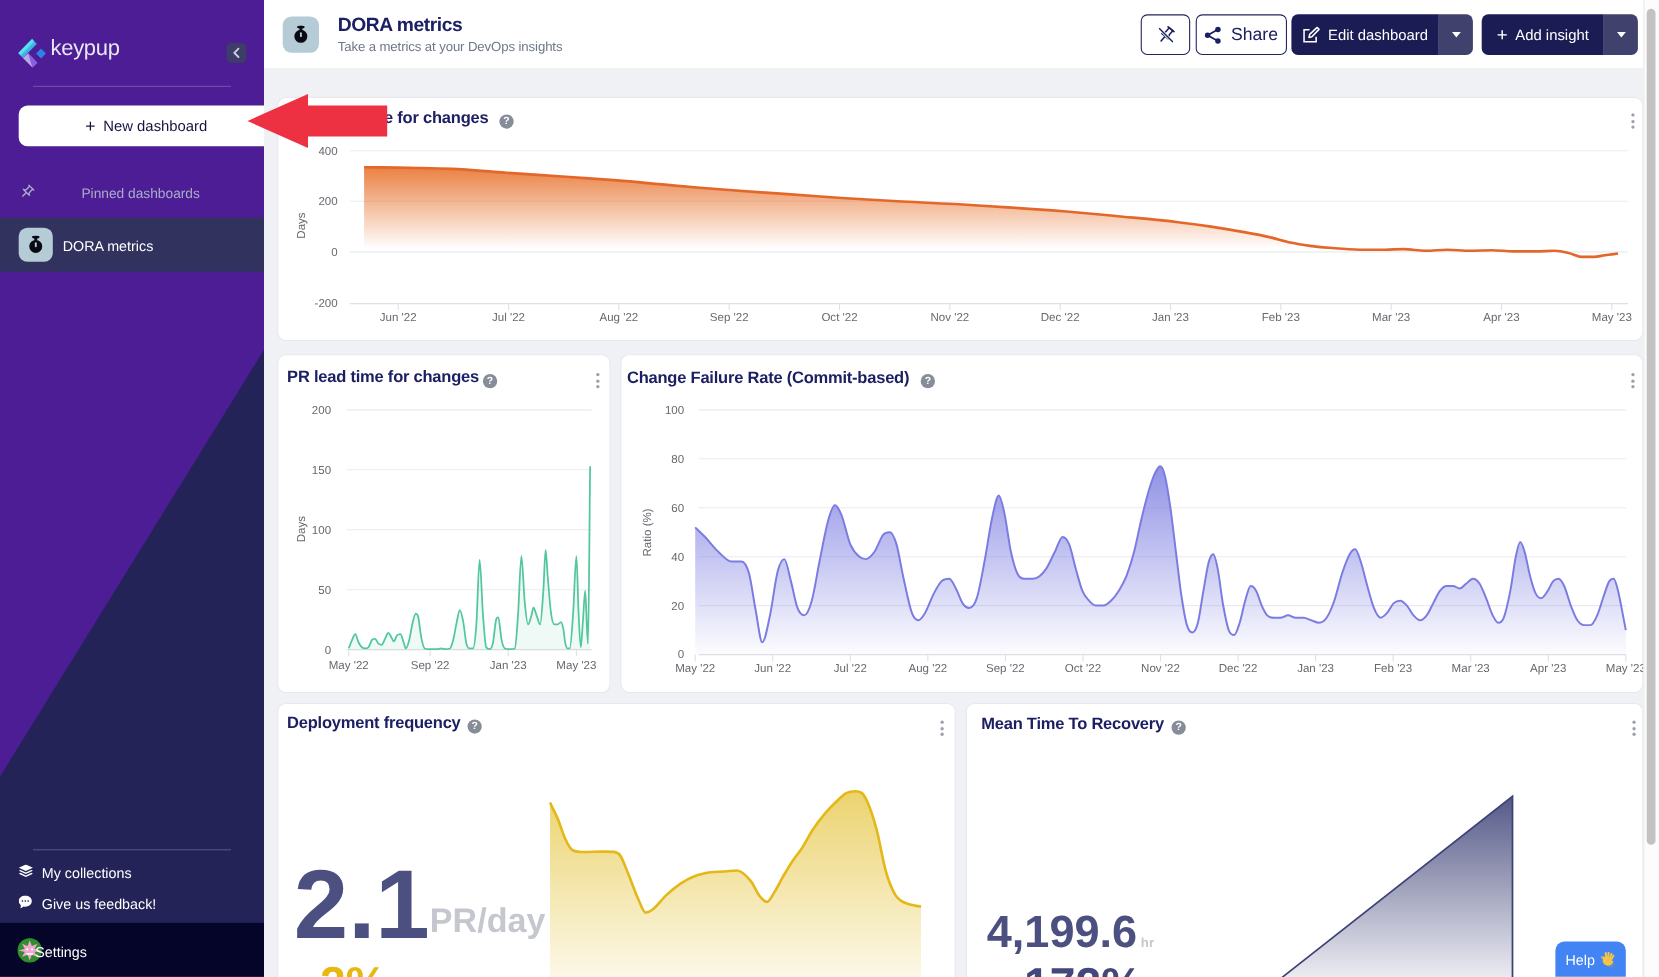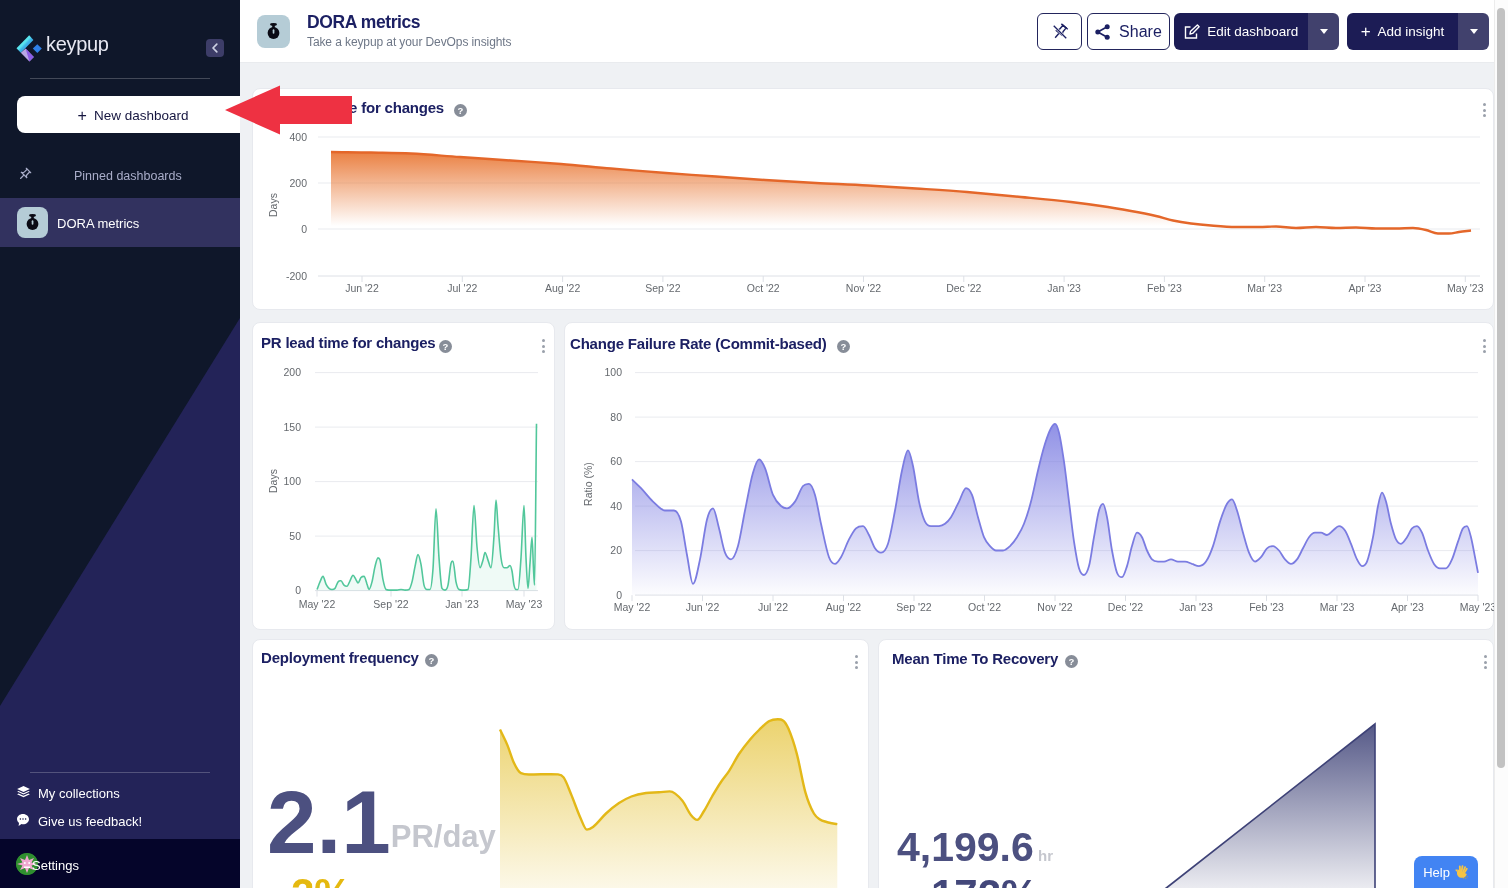--- a/index.html
+++ b/index.html
@@ -1,19 +1,19 @@
 <!DOCTYPE html>
 <html><head>
 <meta charset="utf-8">
 <style>
 * { margin:0; padding:0; box-sizing:border-box; }
 html,body { width:1508px; height:888px; overflow:hidden; font-family:"Liberation Sans", sans-serif; background:#eff1f4; }
 .abs { position:absolute; }
 
-#sidebar { position:absolute; left:0; top:0; width:240px; height:888px; background:#0f172a; overflow:hidden; }
+#sidebar { position:absolute; left:0; top:0; width:240px; height:888px; background:#4c1d95; overflow:hidden; }
 #sidebar .lightwedge { position:absolute; left:0; top:0; width:240px; height:888px; background:#232358; clip-path:polygon(240px 318px, 240px 888px, 0px 888px, 0px 706px); }
 #sidebar .setband { position:absolute; left:0; top:839px; width:240px; height:49px; background:#05052a; }
 .logo { position:absolute; left:16px; top:33px; }
 .logotext { position:absolute; left:46px; top:33px; font-size:20px; font-weight:400; color:#e7e8f2; letter-spacing:-0.3px; }
 .collapse { position:absolute; left:206px; top:39px; width:18px; height:18px; background:#3d3d68; border-radius:4px; }
 .sdivider { position:absolute; left:30px; top:78px; width:180px; height:1px; background:rgba(255,255,255,0.22); }
 .newdash { position:absolute; left:17px; top:96px; width:232px; height:37px; background:#fff; border-radius:8px; color:#15153f; font-size:13.5px; font-weight:500; text-align:center; line-height:37px; }
 .newdash span { font-size:16px; font-weight:400; margin-right:7px; position:relative; top:1px;}
 .pinned { position:absolute; left:38px; top:169px; font-size:12.5px; color:#a9adc9;margin-left:36px; }
 .sel { position:absolute; left:0; top:198px; width:240px; height:49px; background:#32325f; }
@@ -115,21 +115,21 @@
 <div id="header">
   <div class="tile" style="left:17px;top:15px;width:33px;height:33px;"></div>
   <svg class="abs" style="left:27px;top:23px" width="13" height="17" viewBox="0 0 13 17">
       <ellipse cx="6.5" cy="1.5" rx="3.4" ry="1.4" fill="#0a0a14"></ellipse>
       <rect x="5.2" y="1.8" width="2.6" height="3.2" fill="#0a0a14"></rect>
       <circle cx="6.5" cy="10" r="5.9" fill="#0a0a14"></circle>
       <rect x="5.7" y="6.3" width="1.7" height="4.4" rx="0.85" fill="#b5ccd6"></rect>
       <path d="M10.2 5.2 12 3.9 12.6 5.3z" fill="#b5ccd6"></path>
     </svg>
   <div class="htitle">DORA metrics</div>
-  <div class="hsub">Take a keypup at your DevOps insights</div>
+  <div class="hsub">Take a metrics at your DevOps insights</div>
   <div class="btn" style="left:797px;width:45px;">
       <svg width="20" height="20" viewBox="0 0 24 24">
         <g transform="rotate(40 12 12)">
           <path fill="none" stroke="#1c2063" stroke-width="1.7" d="M14.5 3.5v5.5c0 1.1.9 2.6 2 3.2v1.3H7.5v-1.3c1.1-.6 2-2.1 2-3.2V3.5zM12 13.5V21"></path>
           <path stroke="#1c2063" stroke-width="1.7" d="M7 3.5h10"></path>
         </g>
         <path d="M4 4 20 20" stroke="#fff" stroke-width="3.2"></path>
         <path d="M4.5 4.5 19.5 19.5" stroke="#1c2063" stroke-width="1.6"></path>
       </svg>
     </div>
@@ -321,21 +321,21 @@
 </div>
 
 <div class="card" style="left:878px;top:639px;width:616px;height:260px;">
   <div class="ctitle" style="left:13px;top:10px;">Mean Time To Recovery</div>
   <div class="qmark" style="left:186px;top:15px;">?</div>
   <div class="dots" style="left:605px;top:15px;">
       <i></i>
       <i></i>
       <i></i>
     </div>
-  <div class="bignum" style="left:18px;top:184px;font-size:41px;">4,199.6<span class="bigunit" style="font-size:15px;"> hr</span></div>
+  <div class="bignum" style="left:18px;top:184px;font-size:41px;">4,199.6<span class="bigunit" style="font-size:12px;"> hr</span></div>
   <div class="bignum" style="left:52px;top:231px;font-size:42px;color:#43477a;">172%</div>
   <svg class="abs" style="left:0;top:0" width="615" height="258" viewBox="0 0 615 258">
       <defs>
         <linearGradient id="ng" gradientUnits="userSpaceOnUse" x1="0" y1="84" x2="0" y2="249">
           <stop offset="0" stop-color="#3e4277" stop-opacity="0.88"></stop>
           <stop offset="1" stop-color="#3e4277" stop-opacity="0.10"></stop>
         </linearGradient>
       </defs>
       <polygon points="286,249 496,84 496,249" fill="url(#ng)"></polygon>
       <path d="M286 249 L496 84 L496 249" fill="none" stroke="#3e4277" stroke-width="1.6"></path>

